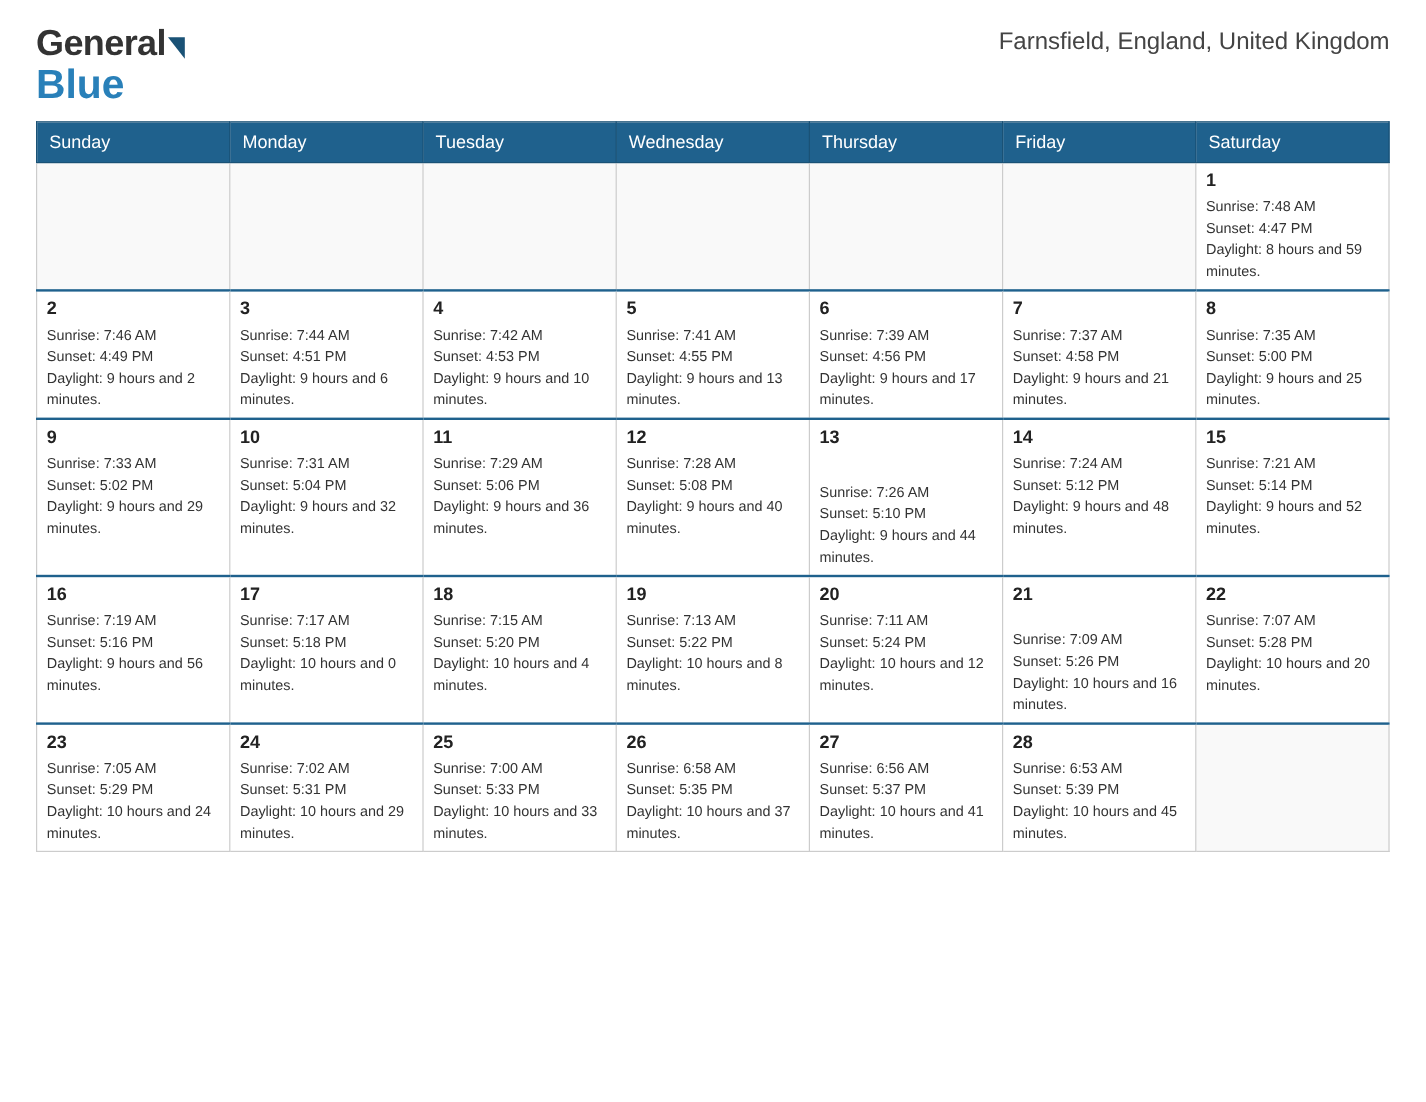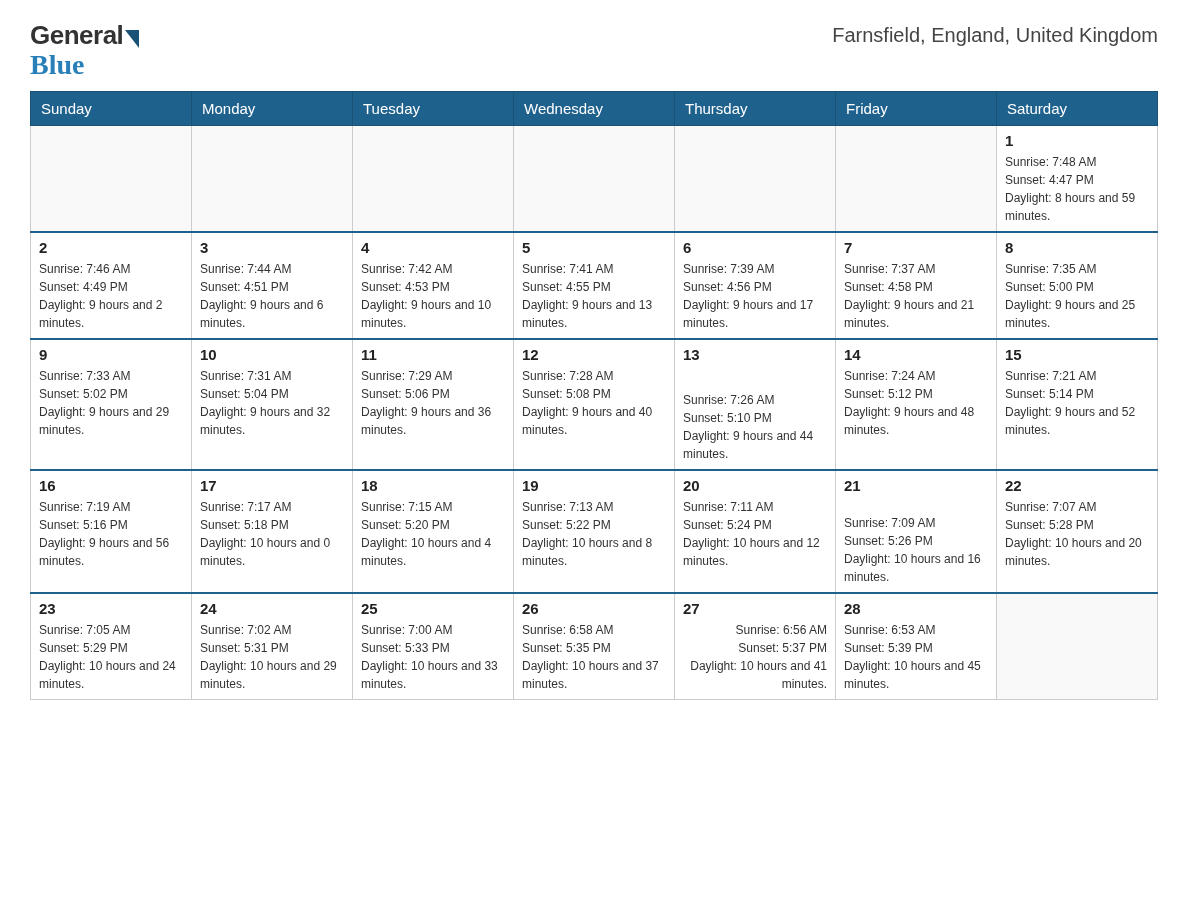--- a/index.html
+++ b/index.html
@@ -19,40 +19,39 @@
     .logo {
       display: flex;
       flex-direction: column;
       align-items: flex-start;
     }
     .logo-top {
       display: flex;
       align-items: center;
     }
     .logo-general {
-      font-size: 26px;
+      font-size: 30px;
       font-weight: bold;
       color: #333;
       letter-spacing: -0.5px;
     }
     .logo-arrow {
       width: 0;
       height: 0;
       border-left: 14px solid transparent;
       border-right: 0px solid transparent;
       border-top: 18px solid #1a5276;
       margin-left: 2px;
       margin-top: 6px;
     }
     .logo-blue {
-      font-size: 28px;
+      font-size: 34px;
       font-weight: bold;
       color: #2980b9;
       margin-top: -2px;
-      font-family: Liberation Serif, serif;
     }
     .title-section {
       text-align: right;
     }
     .month-title {
       font-size: 52px;
       font-weight: bold;
       color: #222;
       line-height: 1.1;
     }
@@ -300,21 +299,21 @@
 Daylight: 10 hours and 33 minutes.</div>
         </td>
         <td>
           <span class="day-number">26</span>
           <div class="day-info" style="white-space: pre-line;">Sunrise: 6:58 AM
 Sunset: 5:35 PM
 Daylight: 10 hours and 37 minutes.</div>
         </td>
         <td>
           <span class="day-number">27</span>
-          <div class="day-info" style="white-space: pre-line; text-align: right;">Sunrise: 6:56 AM
+          <div class="day-info" style="white-space: pre-line;">Sunrise: 6:56 AM
 Sunset: 5:37 PM
 Daylight: 10 hours and 41 minutes.</div>
         </td>
         <td>
           <span class="day-number">28</span>
           <div class="day-info" style="white-space: pre-line;">Sunrise: 6:53 AM
 Sunset: 5:39 PM
 Daylight: 10 hours and 45 minutes.</div>
         </td>
         <td class="empty"></td>

